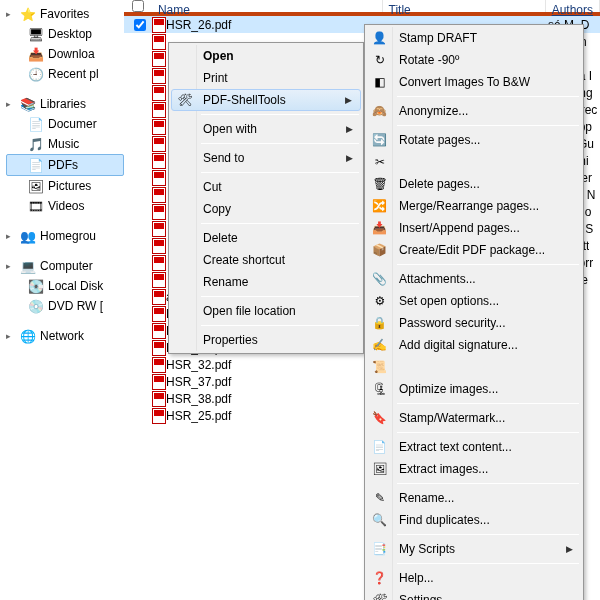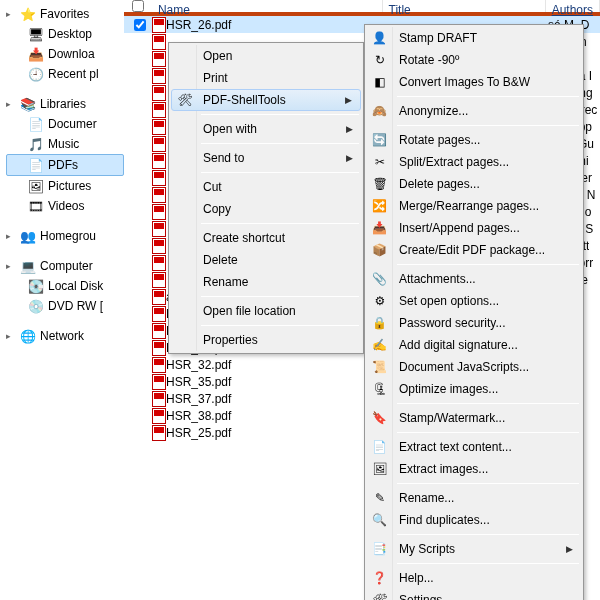--- a/index.html
+++ b/index.html
@@ -303,28 +303,20 @@
         <span class="fcell">
           <span class="pdfic"></span>
           <span>HSR_32.pdf</span>
         </span>
         <span class="auth"></span>
       </div>
       <div class="row">
         <span class="chk"></span>
         <span class="fcell">
           <span class="pdfic"></span>
-          <span>HSR_35.pdf</span>
-        </span>
-        <span class="auth"></span>
-      </div>
-      <div class="row">
-        <span class="chk"></span>
-        <span class="fcell">
-          <span class="pdfic"></span>
           <span>HSR_37.pdf</span>
         </span>
         <span class="auth"></span>
       </div>
       <div class="row">
         <span class="chk"></span>
         <span class="fcell">
           <span class="pdfic"></span>
           <span>HSR_38.pdf</span>
         </span>
@@ -337,21 +329,21 @@
           <span>HSR_25.pdf</span>
         </span>
         <span class="auth"></span>
       </div>
     </div>
 </div>
 
 <div class="menu menu1">
   <div class="iconcol"></div>
   <div id="m1">
-      <div class="mi" style="font-weight: normal;">
+      <div class="mi" style="font-weight: bold;">
         <span class="mic"></span>
         <span>Open</span>
       </div>
       <div class="mi">
         <span class="mic"></span>
         <span>Print</span>
       </div>
       <div class="mi sel">
         <span class="mic">🛠</span>
         <span>PDF-ShellTools</span>
@@ -374,25 +366,25 @@
         <span class="mic"></span>
         <span>Cut</span>
       </div>
       <div class="mi">
         <span class="mic"></span>
         <span>Copy</span>
       </div>
       <div class="sep"></div>
       <div class="mi">
         <span class="mic"></span>
+        <span>Delete</span>
+      </div>
+      <div class="mi">
+        <span class="mic"></span>
         <span>Create shortcut</span>
-      </div>
-      <div class="mi">
-        <span class="mic"></span>
-        <span>Delete</span>
       </div>
       <div class="mi">
         <span class="mic"></span>
         <span>Rename</span>
       </div>
       <div class="sep"></div>
       <div class="mi">
         <span class="mic"></span>
         <span>Open file location</span>
       </div>
@@ -424,21 +416,20 @@
         <span class="mic">🙈</span>
         <span>Anonymize...</span>
       </div>
       <div class="sep"></div>
       <div class="mi">
         <span class="mic">🔄</span>
         <span>Rotate pages...</span>
       </div>
       <div class="mi">
         <span class="mic">✂</span>
-        <span>Split/Extract pages...</span>
       </div>
       <div class="mi">
         <span class="mic">🗑</span>
         <span>Delete pages...</span>
       </div>
       <div class="mi">
         <span class="mic">🔀</span>
         <span>Merge/Rearrange pages...</span>
       </div>
       <div class="mi">
@@ -461,21 +452,20 @@
       <div class="mi">
         <span class="mic">🔒</span>
         <span>Password security...</span>
       </div>
       <div class="mi">
         <span class="mic">✍</span>
         <span>Add digital signature...</span>
       </div>
       <div class="mi">
         <span class="mic">📜</span>
-        <span>Document JavaScripts...</span>
       </div>
       <div class="mi">
         <span class="mic">🗜</span>
         <span>Optimize images...</span>
       </div>
       <div class="sep"></div>
       <div class="mi">
         <span class="mic">🔖</span>
         <span>Stamp/Watermark...</span>
       </div>

